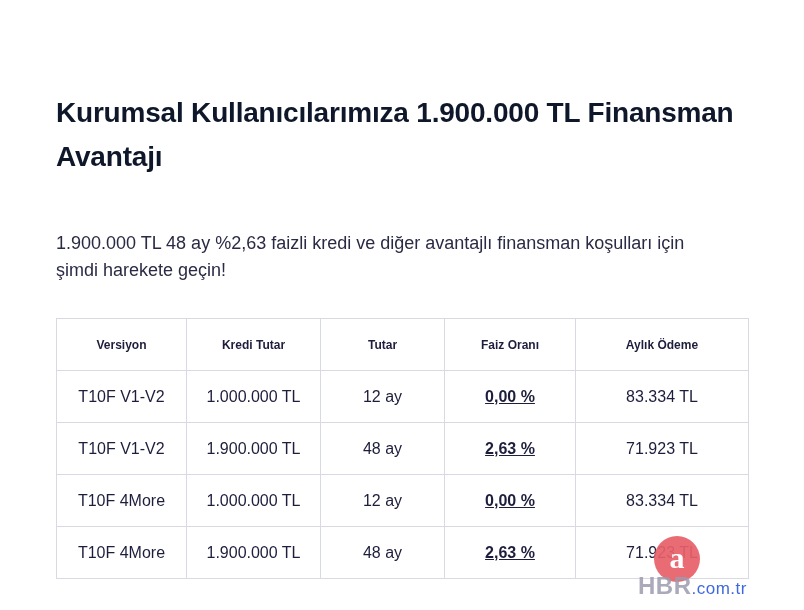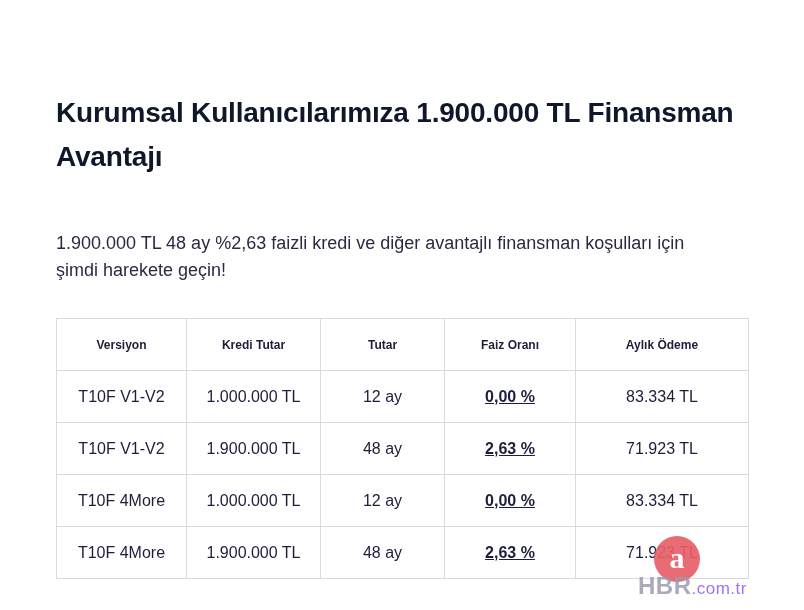--- a/index.html
+++ b/index.html
@@ -117,21 +117,21 @@
     top: 36px;
     font-size: 24px;
     font-weight: bold;
     color: #9c9cae;
     letter-spacing: 0.5px;
     opacity: 0.85;
   }
   .wm-text .dom {
     font-size: 17px;
     font-weight: normal;
-    color: #8b5cf6;
+    color: #1d4ed8;
   }
 </style>
 </head>
 <body>
 
 <div class="page">
 
   <h1 class="headline">Kurumsal Kullanıcılarımıza 1.900.000 TL Finansman Avantajı</h1>
 
   <p class="subtext">1.900.000 TL 48 ay %2,63 faizli kredi ve diğer avantajlı finansman koşulları için şimdi harekete geçin!</p>

